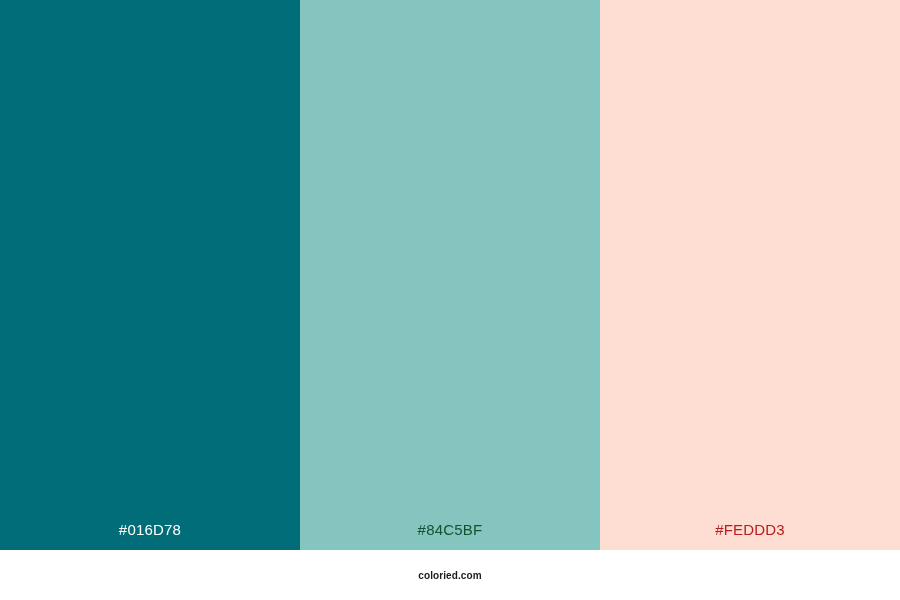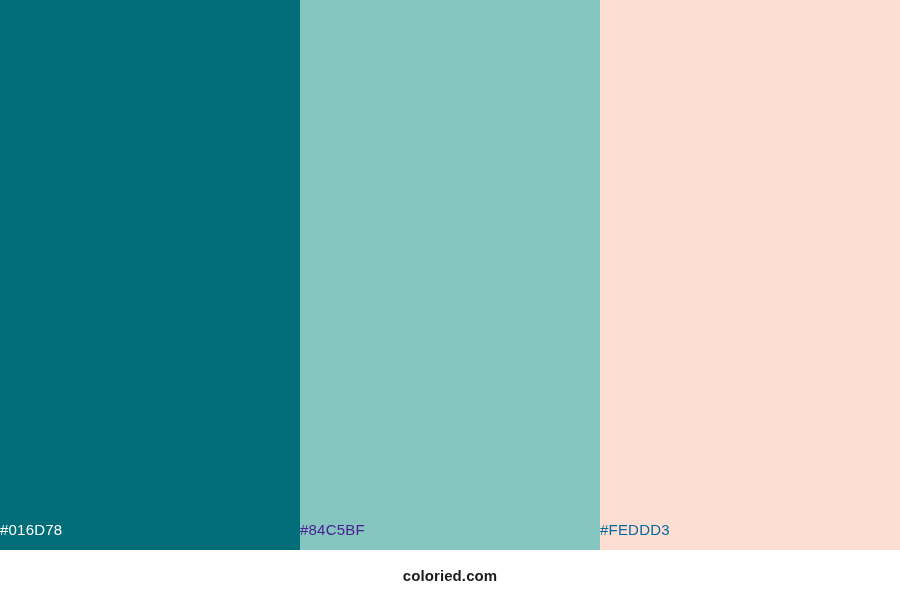--- a/index.html
+++ b/index.html
@@ -33,59 +33,59 @@
     position: relative;
     display: block;
   }
   .swatch-label {
     position: absolute;
     left: 0;
     right: 0;
     bottom: 0;
     height: 40px;
     line-height: 40px;
-    text-align: left;
+    text-align: center;
     font-size: 15px;
     font-weight: 400;
     letter-spacing: 0.2px;
     white-space: nowrap;
   }
   #footer {
     width: 900px;
     height: 50px;
     background: #ffffff;
     display: flex;
     align-items: center;
     justify-content: center;
   }
   #footer-text {
-    font-size: 15px;
+    font-size: 10px;
     font-weight: 700;
     color: #1c1c1c;
     letter-spacing: 0.1px;
   }
 </style>
 </head>
 <body>
 
 <div id="page">
 
   <div id="palette">
 
     <div class="swatch" style="background-color: rgb(1, 109, 120);">
       <div class="swatch-label" style="color: rgb(255, 255, 255);">#016D78</div>
     </div>
 
     <div class="swatch" style="background-color: rgb(132, 197, 191);">
-      <div class="swatch-label" style="color: #4c1d95;">#84C5BF</div>
+      <div class="swatch-label" style="color: #14532d;">#84C5BF</div>
     </div>
 
 
     <div class="swatch" style="background-color: rgb(254, 221, 211);">
-      <div class="swatch-label" style="color: #0369a1;">#FEDDD3</div>
+      <div class="swatch-label" style="color: #b91c1c;">#FEDDD3</div>
     </div>
 
 
   </div>
 
   <div id="footer">
     <span id="footer-text">coloried.com</span>
   </div>
 
 </div>

